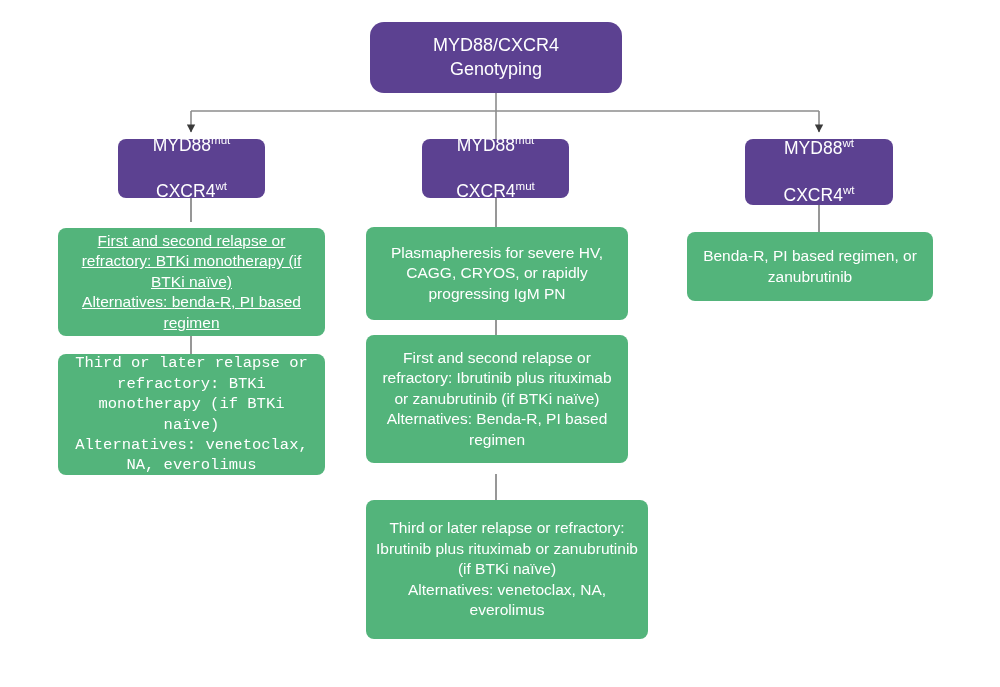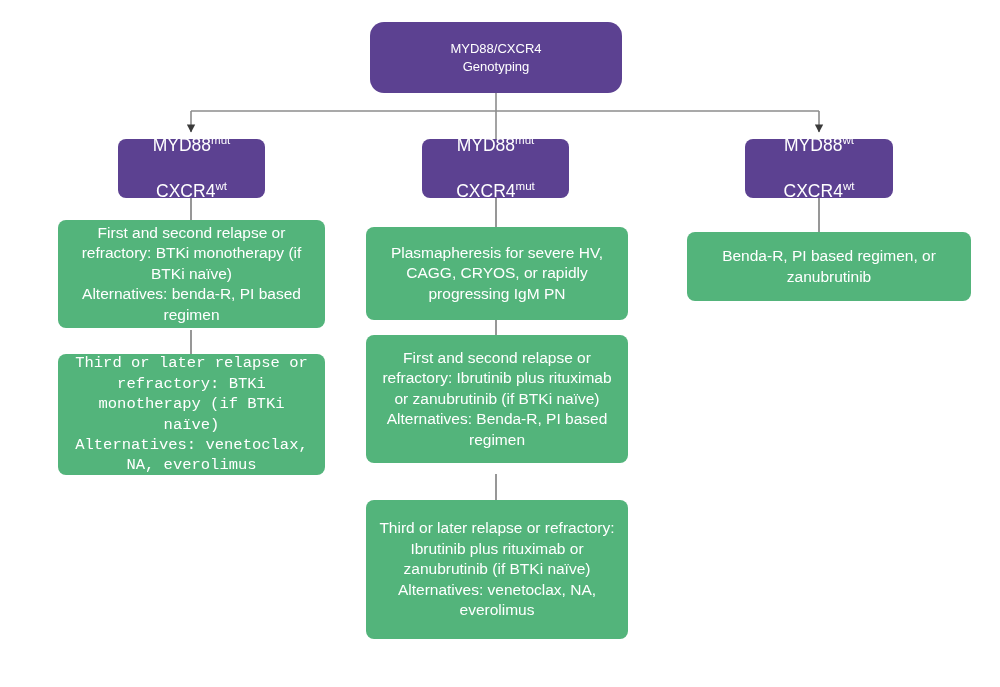--- a/index.html
+++ b/index.html
@@ -33,21 +33,21 @@
   }
   .node.purple {
     background: #5C4191;
     font-size: 17.5px;
   }
   .node.green {
     background: #53B47B;
     font-size: 15.5px;
   }
   .node.root {
-    font-size: 13px;
+    font-size: 18px;
     border-radius: 14px;
   }
   .sup {
     font-size: 0.66em;
     vertical-align: super;
     line-height: 0;
   }
   .geno-line { display: block; }
   #edges {
     position: absolute;
@@ -91,43 +91,43 @@
   <div class="node purple root" style="left:370px; top:22px; width:252px; height:71px;">MYD88/CXCR4
 Genotyping</div>
 
   <div class="node purple" style="left:118px; top:139px; width:147px; height:59px;">
     <span>
       <span class="geno-line"><span>MYD88</span><span class="sup">mut</span></span>
       <span class="geno-line"><span>CXCR4</span><span class="sup">wt</span></span>
     </span>
   </div>
 
-  <div class="node green" style="left:58px; top:220px; width:267px; height:108px;">First and second relapse or refractory: BTKi monotherapy (if BTKi naïve)
+  <div class="node green" style="left:58px; top:228px; width:267px; height:108px;text-decoration:underline;">First and second relapse or refractory: BTKi monotherapy (if BTKi naïve)
 Alternatives: benda-R, PI based regimen</div>
 
   <div class="node green" style="left:58px; top:354px; width:267px; height:121px;font-family:Liberation Mono, monospace;">Third or later relapse or refractory: BTKi monotherapy (if BTKi naïve)
 Alternatives: venetoclax, NA, everolimus</div>
 
   <div class="node purple" style="left:422px; top:139px; width:147px; height:59px;">
     <span>
       <span class="geno-line"><span>MYD88</span><span class="sup">mut</span></span>
       <span class="geno-line"><span>CXCR4</span><span class="sup">mut</span></span>
     </span>
   </div>
 
   <div class="node green" style="left:366px; top:227px; width:262px; height:93px;">Plasmapheresis for severe HV, CAGG, CRYOS, or rapidly progressing IgM PN</div>
 
   <div class="node green" style="left:366px; top:335px; width:262px; height:128px;">First and second relapse or refractory: Ibrutinib plus rituximab or zanubrutinib (if BTKi naïve)
 Alternatives: Benda-R, PI based regimen</div>
 
-  <div class="node green" style="left:366px; top:500px; width:262px; height:139px;">Third or later relapse or refractory: Ibrutinib plus rituximab or zanubrutinib (if BTKi naïve)
+  <div class="node green" style="left:366px; top:500px; width:282px; height:139px;">Third or later relapse or refractory: Ibrutinib plus rituximab or zanubrutinib (if BTKi naïve)
 Alternatives: venetoclax, NA, everolimus</div>
 
-  <div class="node purple" style="left:745px; top:139px; width:148px; height:59px;">
+  <div class="node purple" style="left:745px; top:139px; width:148px; height:66px;">
     <span>
       <span class="geno-line"><span>MYD88</span><span class="sup">wt</span></span>
       <span class="geno-line"><span>CXCR4</span><span class="sup">wt</span></span>
     </span>
   </div>
 
-  <div class="node green" style="left:687px; top:232px; width:284px; height:69px;">Benda-R, PI based regimen, or zanubrutinib</div>
+  <div class="node green" style="left:687px; top:232px; width:246px; height:69px;">Benda-R, PI based regimen, or zanubrutinib</div>
 
 </div>
 
 </body></html>

